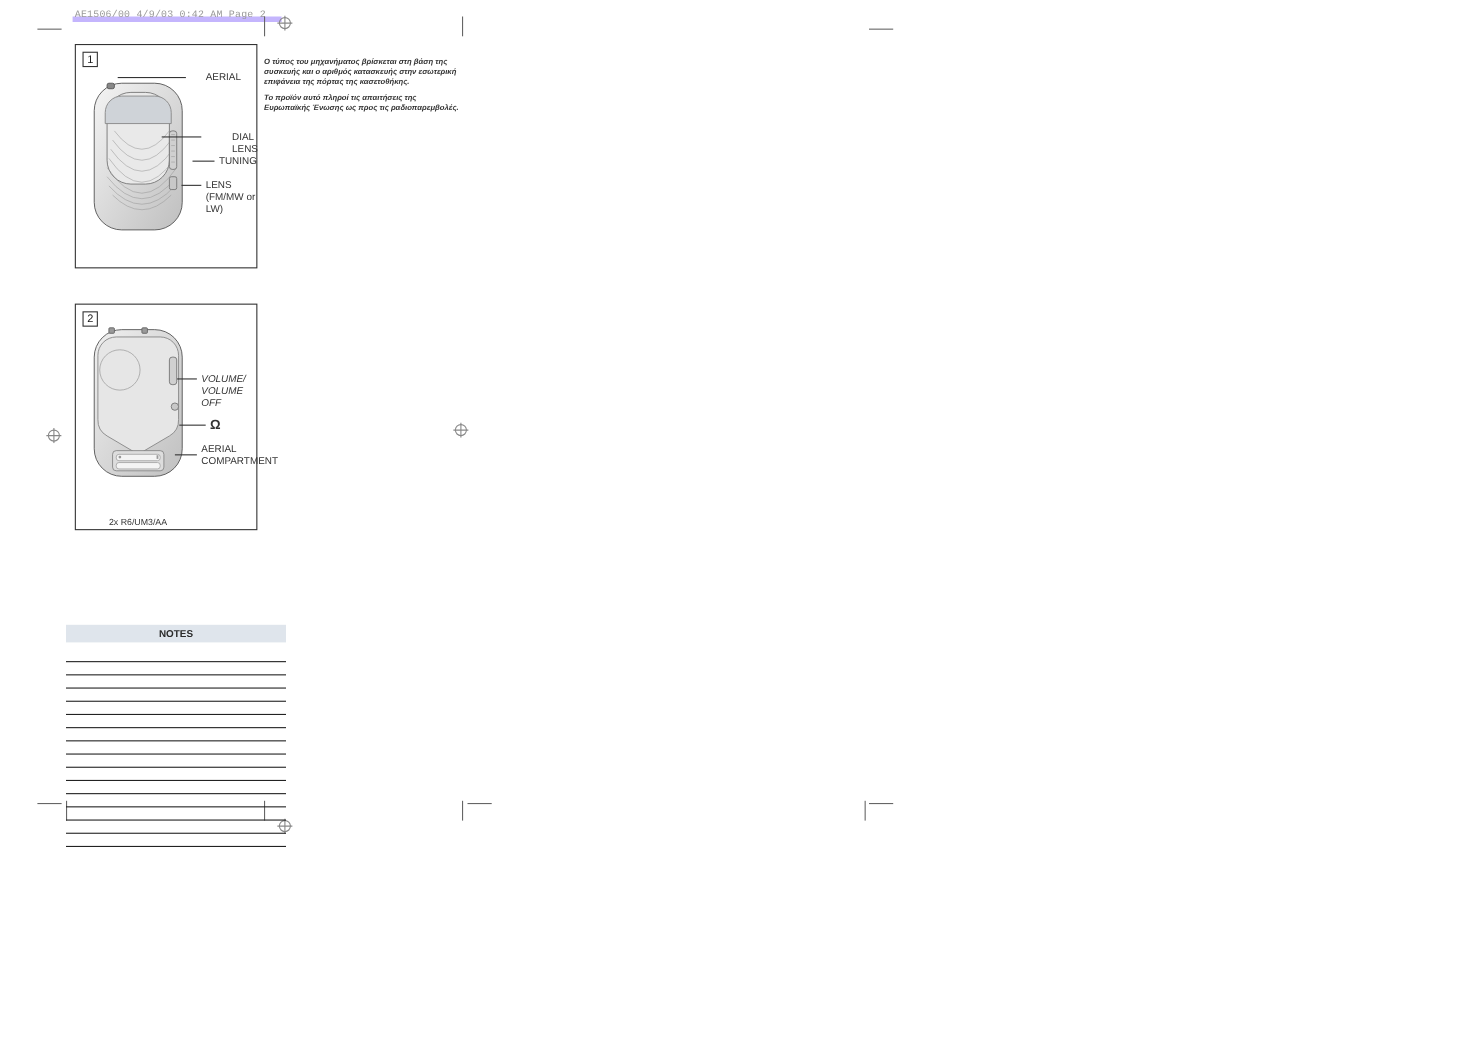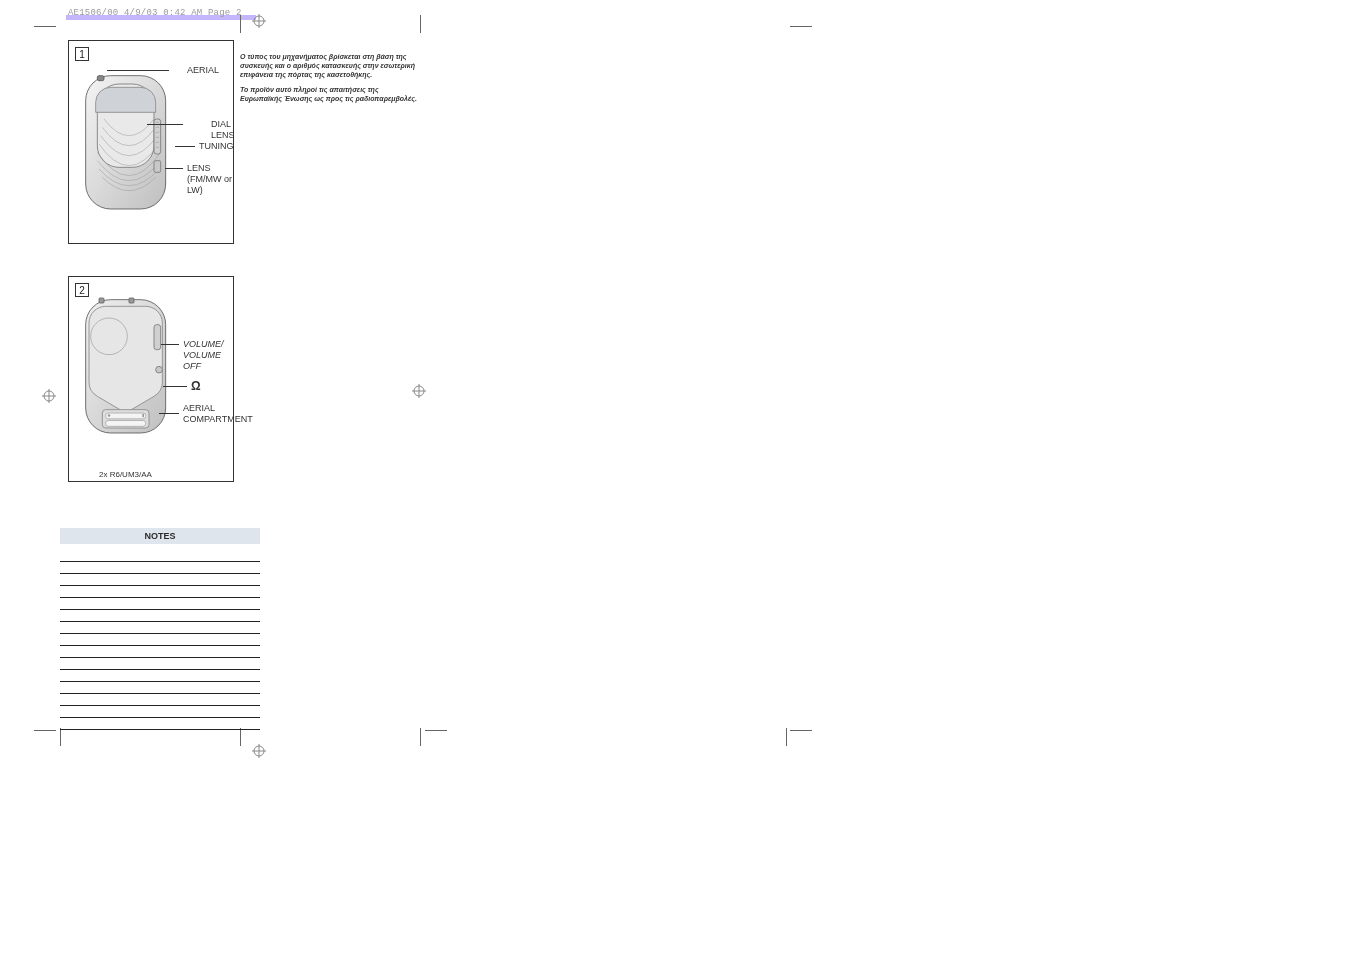--- a/index.html
+++ b/index.html
@@ -83,20 +83,21 @@
     width: 200px;
   }
   .notes-head {
     height: 16px;
     background: #dfe5ec;
     display: flex;
     justify-content: center;
     align-items: center;
     font: 700 9px/16px Arial;
     color: #2b2b2b;
+    margin-top: 40px;
   }
   .notes-lines {
     margin-top: 6px;
   }
   .notes-lines div {
     height: 12px;
     border-bottom: 1px solid #222;
   }
 </style>
 </head>

